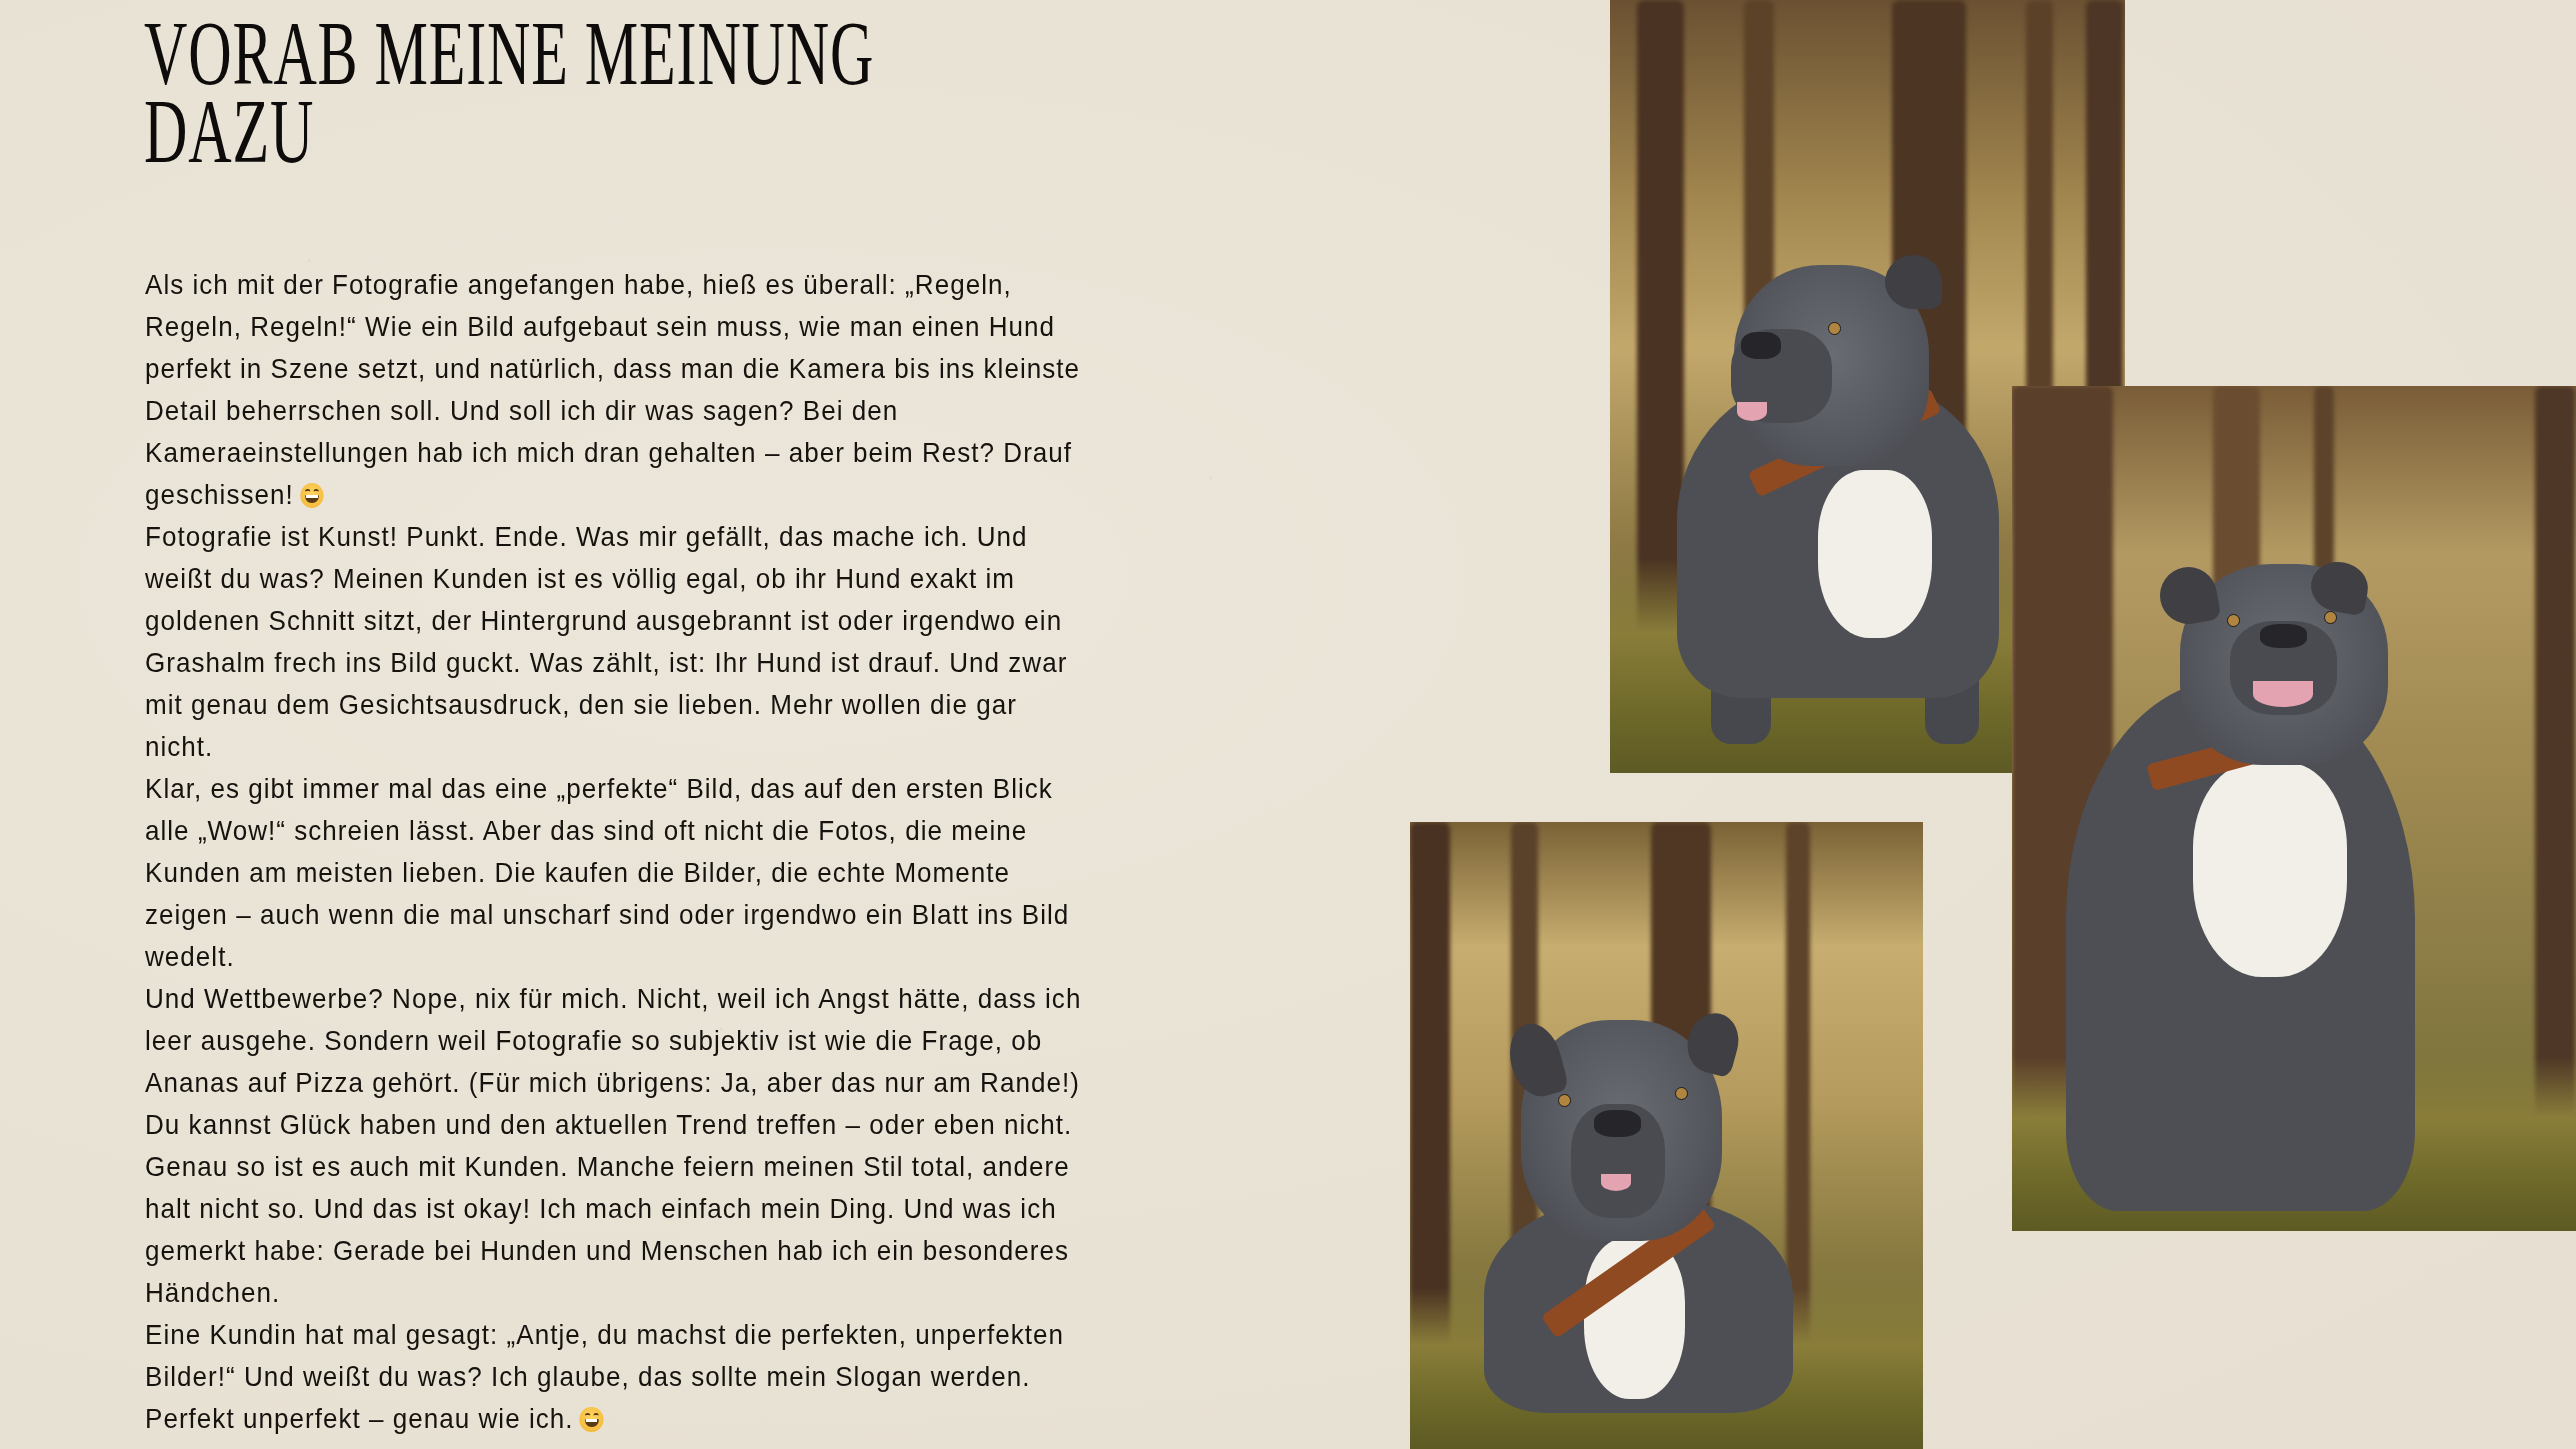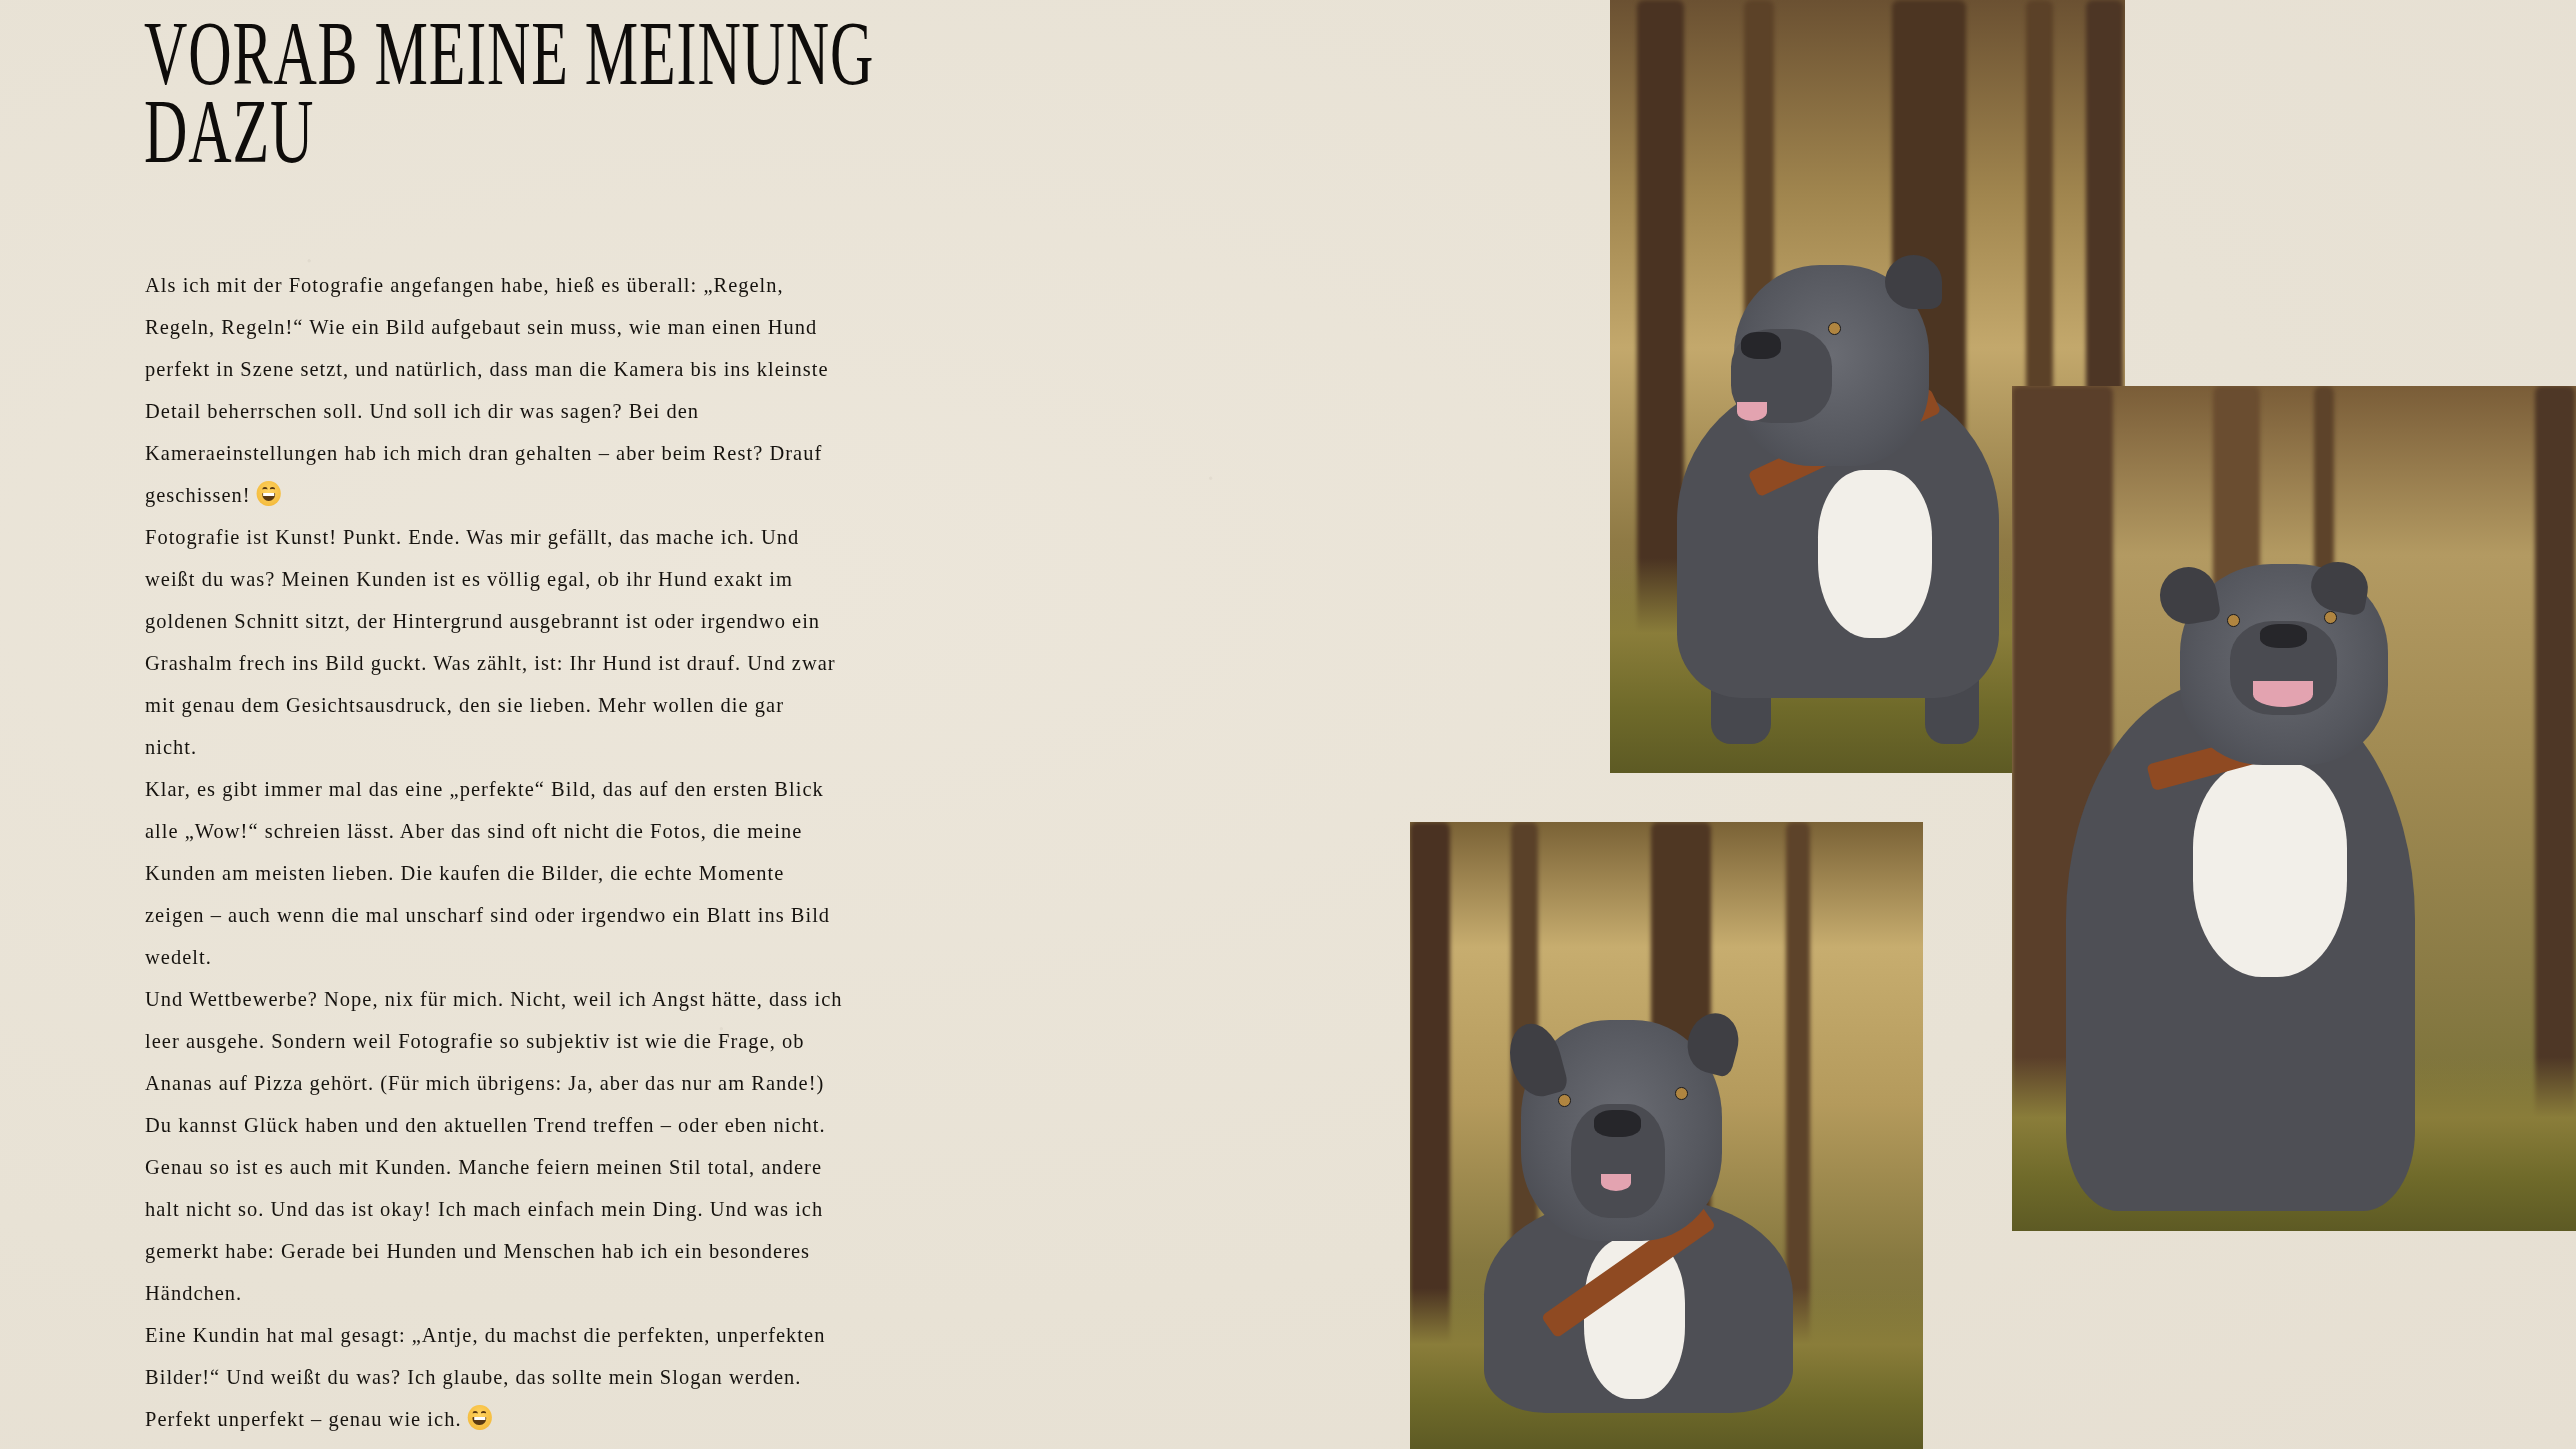--- a/index.html
+++ b/index.html
@@ -37,22 +37,22 @@
     transform-origin: 0 0;
     white-space: nowrap;
   }
   .heading .line { display: block; }
 
   .body-text {
     position: absolute;
     left: 145px;
     top: 264px;
     width: 1047px;
-    font-family: Liberation Serif, serif;
-    font-size: 22px;
+    font-family: Liberation Sans, sans-serif;
+    font-size: 28px;
     line-height: 42px;
     letter-spacing: 1.1px;
     color: #16130f;
   }
   .body-text .ln {
     display: block;
     white-space: nowrap;
     transform: scaleX(0.93);
     transform-origin: 0 50%;
   }

